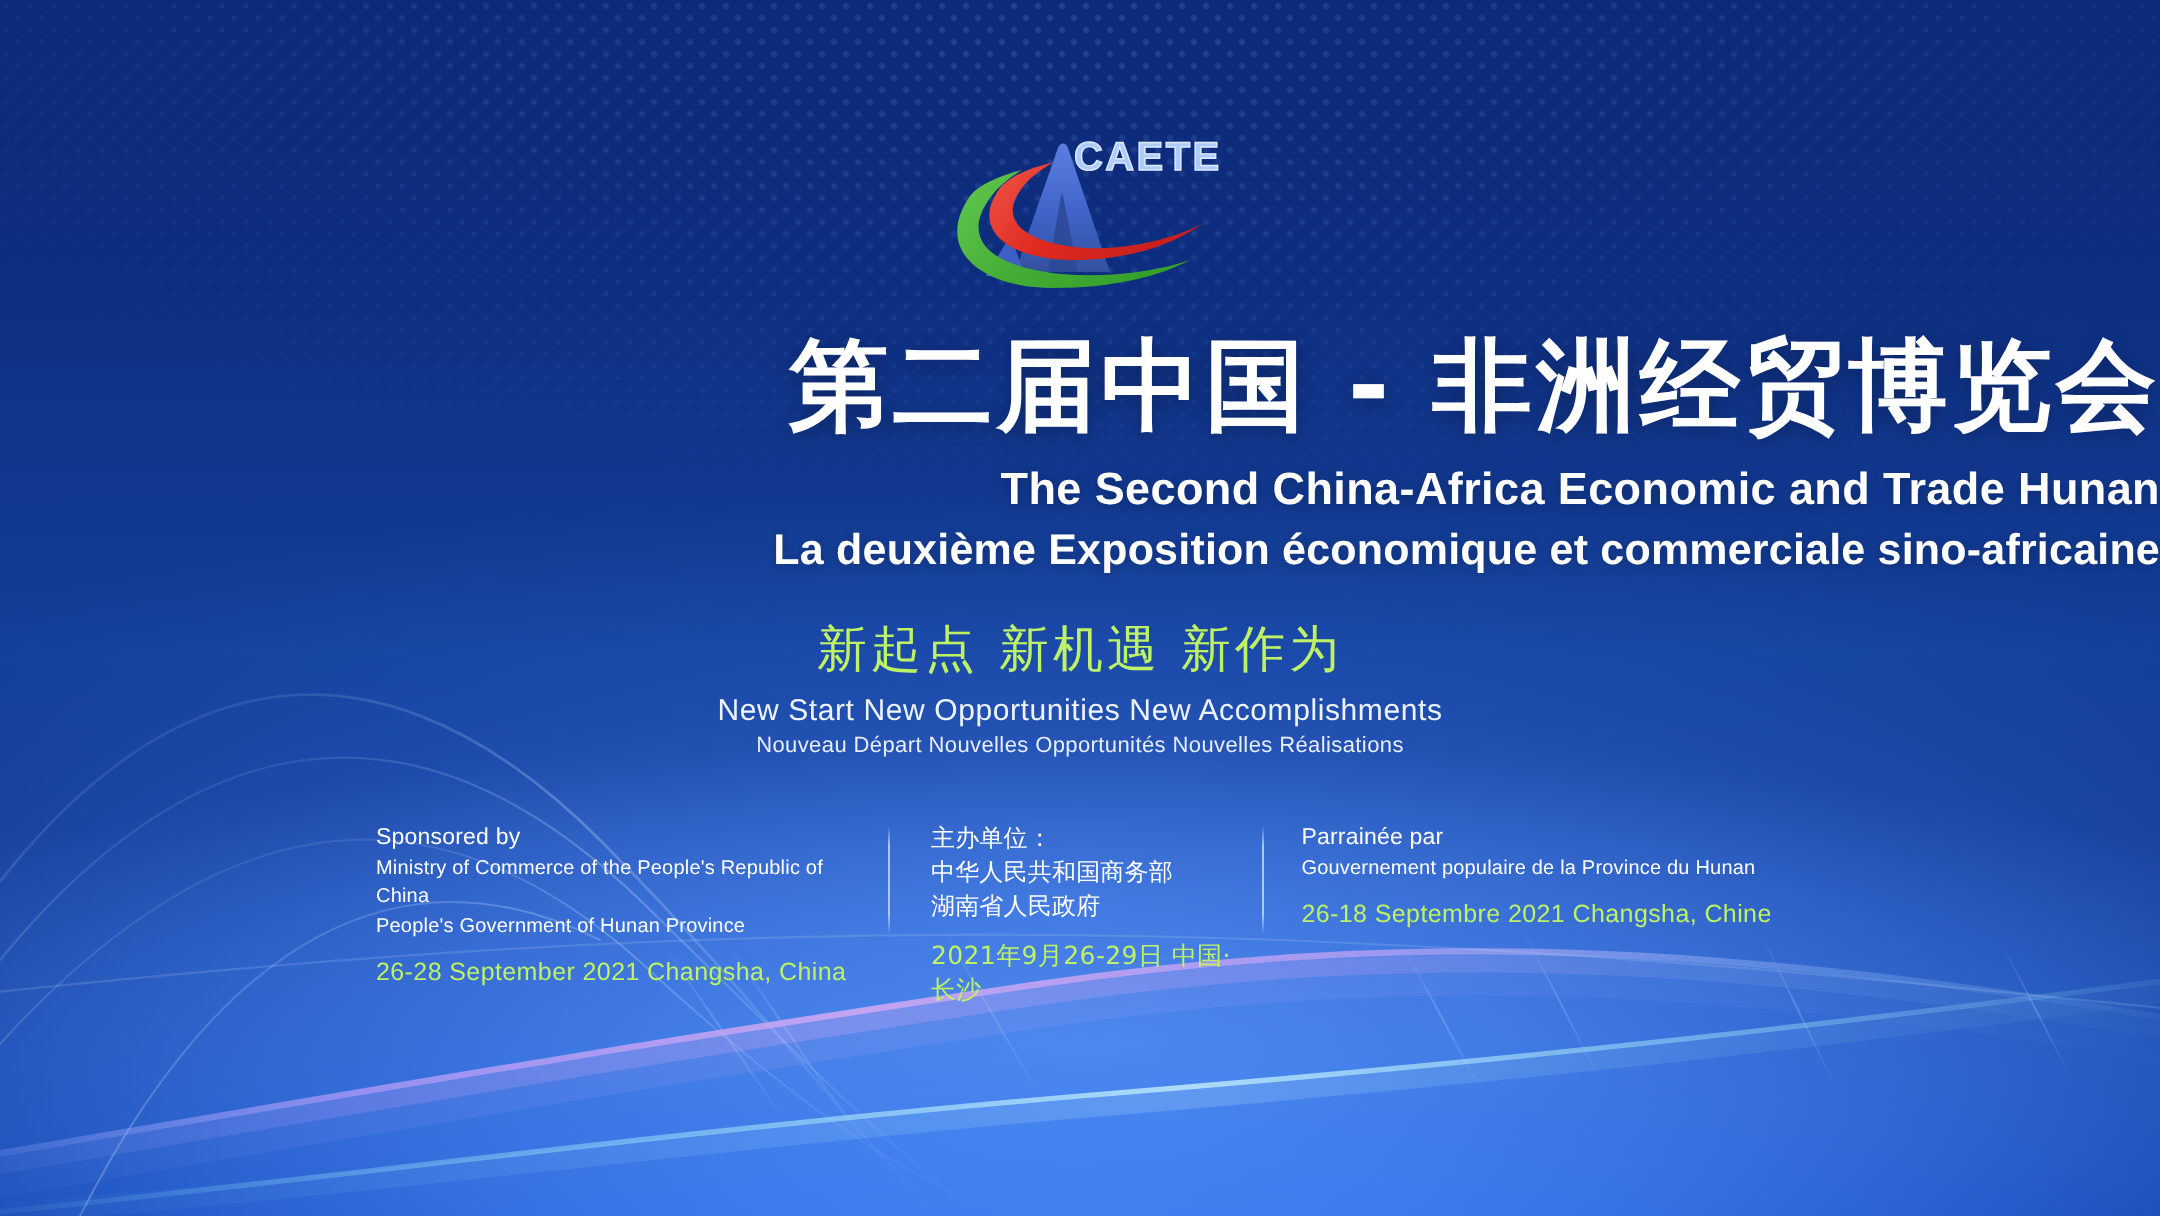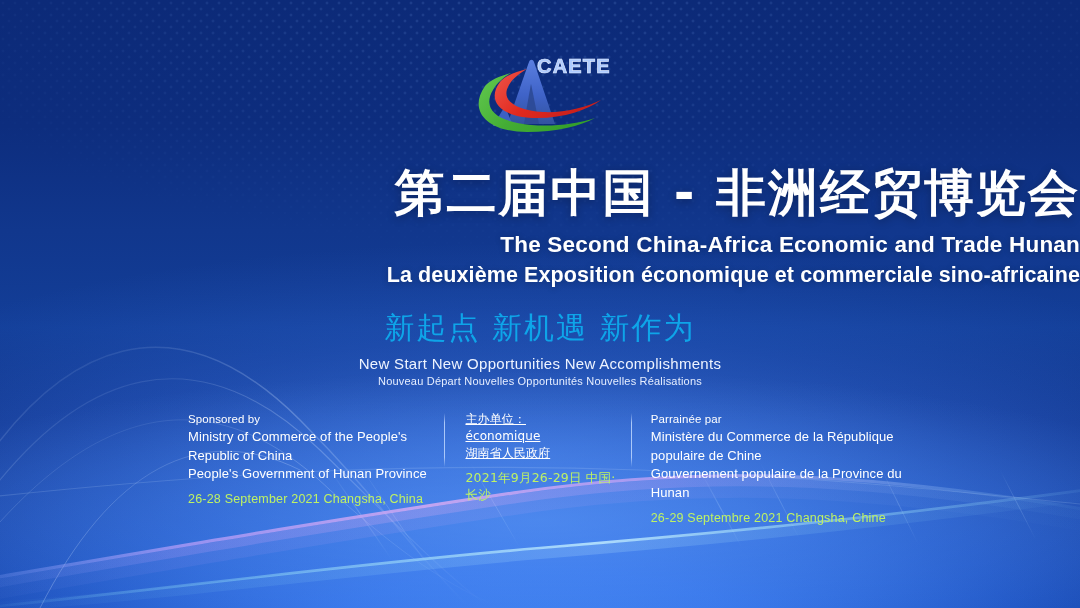--- a/index.html
+++ b/index.html
@@ -60,21 +60,21 @@
     position: absolute;
     inset: 0;
     width: 1080px;
     height: 608px;
   }
 
   
   .logo-wrap {
     position: absolute;
     left: 50%;
-    top: 26px;
+    top: 38px;
     transform: translateX(-50%);
     width: 190px;
     height: 112px;
   }
 
   
   .title-block {
     position: absolute;
     left: 0; right: 0;
     top: 166px;
@@ -108,23 +108,23 @@
   }
 
   
   .slogan-block {
     position: absolute;
     left: 0; right: 0;
     top: 308px;
     text-align: center;
   }
   .slogan-cn {
-    font-size: 30px;
+    font-size: 25px;
     font-weight: 400;
-    color: #0ea5e9;
+    color: #bef264;
     letter-spacing: 2px;
     font-family: "DejaVu Sans", "Liberation Sans", sans-serif;
   }
   .slogan-en {
     margin-top: 6px;
     font-size: 15px;
     color: #eef4ff;
     letter-spacing: 0.3px;
   }
   .slogan-fr {
@@ -158,30 +158,29 @@
     height: 54px;
     background: linear-gradient(180deg, rgba(190,215,255,0.0) 0%, rgba(190,215,255,0.85) 18%, rgba(190,215,255,0.85) 82%, rgba(190,215,255,0.0) 100%);
   }
   .sp-head {
     font-size: 11.5px;
     line-height: 1.45;
     color: #ffffff;
     letter-spacing: 0.1px;
   }
   .sp-line {
-    font-size: 13px;
+    font-size: 10px;
     line-height: 1.45;
     color: #ffffff;
     letter-spacing: 0.1px;
   }
   .sp-cn-text {
     font-family: "DejaVu Sans", "Liberation Sans", sans-serif;
     font-size: 12px;
     line-height: 1.42;
-    text-decoration: underline;
   }
   .sp-date {
     margin-top: 8px;
     font-size: 12.5px;
     color: #bef264;
     letter-spacing: 0.2px;
   }
   .sp-date.cn {
     font-family: "DejaVu Sans", "Liberation Sans", sans-serif;
     font-size: 12.5px;
@@ -315,28 +314,27 @@
     <div class="sp-col c-en">
       <div class="sp-head">Sponsored by</div>
       <div class="sp-line">Ministry of Commerce of the People's Republic of China</div>
       <div class="sp-line">People's Government of Hunan Province</div>
       <div class="sp-date">26-28 September 2021   Changsha, China</div>
     </div>
 
     <div class="sp-col c-cn">
       <span class="sp-divider"></span>
       <div class="sp-head sp-cn-text">主办单位：</div>
-      <div class="sp-line sp-cn-text">économique</div>
+      <div class="sp-line sp-cn-text">中华人民共和国商务部</div>
       <div class="sp-line sp-cn-text">湖南省人民政府</div>
       <div class="sp-date cn">2021年9月26-29日  中国·长沙</div>
     </div>
 
     <div class="sp-col c-fr">
       <span class="sp-divider"></span>
       <div class="sp-head">Parrainée par</div>
-      <div class="sp-line">Ministère du Commerce de la République populaire de Chine</div>
       <div class="sp-line">Gouvernement populaire de la Province du Hunan</div>
-      <div class="sp-date">26-29 Septembre 2021  Changsha, Chine</div>
+      <div class="sp-date">26-18 Septembre 2021  Changsha, Chine</div>
     </div>
 
   </div>
 
 </div>
 
 </body></html>

